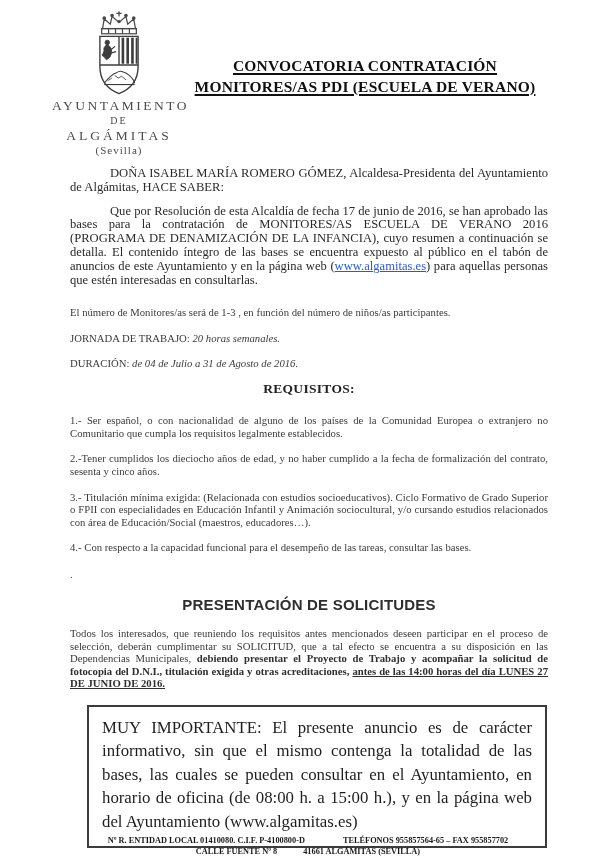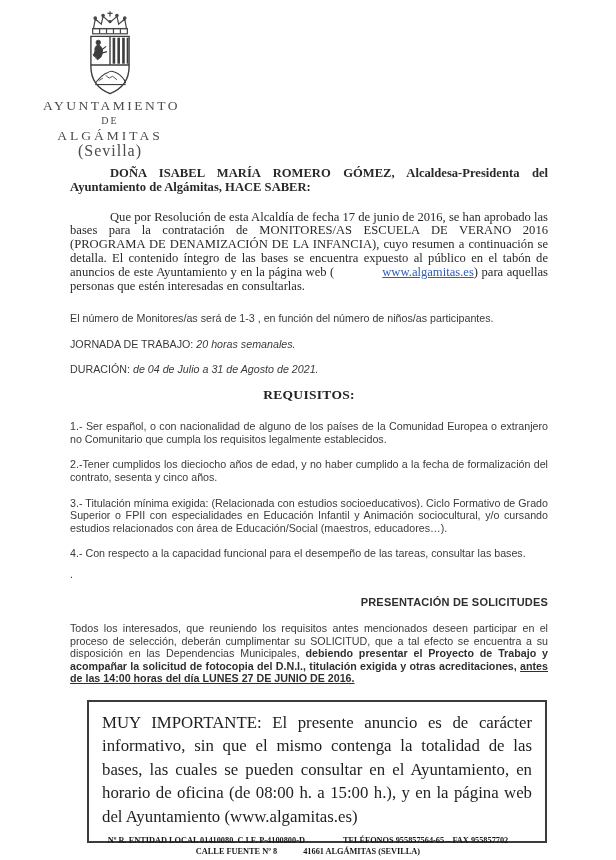--- a/index.html
+++ b/index.html
@@ -8,33 +8,33 @@
     position:relative;
     width:616px; height:860px;
     background:#ffffff;
     margin:0 auto;
     overflow:hidden;
     font-family:"Liberation Serif", serif;
     color:#262626;
   }
   
   .logo-block {
-    position:absolute; left:43px; top:6px; width:134px;
+    position:absolute; left:52px; top:6px; width:134px;
     text-align:center;
   }
   .crest { display:block; margin:0 auto; }
   .org-name {
     font-family:"Liberation Serif", serif;
     color:#4b4b4b;
     line-height:15px;
   }
   .org-l1 { font-size:13.5px; letter-spacing:2.5px; }
   .org-l2 { font-size:10px; letter-spacing:2px; }
   .org-l3 { font-size:13.5px; letter-spacing:3px; }
-  .org-l4 { font-size:16px; letter-spacing:1px; }
+  .org-l4 { font-size:11px; letter-spacing:1px; }
   .title-block {
     position:absolute; left:178px; top:55px; width:374px;
     text-align:center;
     font-family:"Liberation Serif", serif;
     font-weight:bold;
     font-size:15.5px;
     line-height:21px;
     color:#101010;
     letter-spacing:.2px;
   }
@@ -47,44 +47,44 @@
   .content {
     position:absolute; left:70px; top:167px; width:478px;
   }
   .serif-p {
     font-family:"Liberation Serif", serif;
     font-size:12.6px; line-height:13.8px;
     text-align:justify;
     color:#292929;
   }
   .indent { text-indent:40px; }
-  .mb14 { margin-bottom:16px;font-weight:bold; }
+  .mb14 { margin-bottom:10px; }
   .mb18 { margin-bottom:19px; }
   .sans-p {
-    font-family:Liberation Sans, sans-serif;
+    font-family:Liberation Serif, serif;
     font-size:10.7px; line-height:12.6px;
     color:#3a3a3a;
     text-align:justify;
   }
   .mb12 { margin-bottom:12px; }
   .mb13 { margin-bottom:13px; }
   .nojust { text-align:left; }
-  .link { color:#2e5cb8; text-decoration:underline; cursor:pointer;margin-left:48px; }
+  .link { color:#2e5cb8; text-decoration:underline; cursor:pointer; }
   .italic { font-style:italic; }
   .req-head {
     font-family:"Liberation Serif", serif;
     font-size:13.5px; font-weight:700;
     text-align:center; color:#222;
     margin:4px 0 17px;
     letter-spacing:.3px;
   }
   .pres-head {
     font-family:"Liberation Sans", sans-serif;
-    font-size:11px; font-weight:bold;
-    text-align:right; color:#2e2e2e;
+    font-size:15px; font-weight:bold;
+    text-align:center; color:#2e2e2e;
     margin:17px 0 14px;
     letter-spacing:.2px;
   }
   .dot-line { line-height:9px; margin-bottom:3px; }
   .bold { font-weight:bold; color:#2f2f2f;margin-top:37px; }
   .bold-u {
     font-weight:bold; color:#2f2f2f;
     text-decoration:underline;
     text-decoration-thickness:1.3px;
   }
@@ -161,39 +161,43 @@
         <path d="M45,80 l4,3 l4,-2 l5,4" stroke-width="1"></path>
         <path d="M37,86 l5,-3" stroke-width="0.9"></path>
       </g>
     </svg>
     <div class="org-name org-l1">AYUNTAMIENTO</div>
     <div class="org-name org-l2">DE</div>
     <div class="org-name org-l3">ALGÁMITAS</div>
     <div class="org-name org-l4">(Sevilla)</div>
   </div>
 
+  <div class="title-block">
+    <span>CONVOCATORIA CONTRATACIÓN</span><br>
+    <span>MONITORES/AS PDI (ESCUELA DE VERANO)</span>
+  </div>
 
   <div class="content">
 
     <p class="serif-p indent mb14">DOÑA ISABEL MARÍA ROMERO GÓMEZ, Alcaldesa-Presidenta del Ayuntamiento de Algámitas, HACE SABER:</p>
 
     <p class="serif-p indent mb18"><span>Que por Resolución de esta Alcaldía de fecha 17 de junio de 2016, se han aprobado las bases para la contratación de MONITORES/AS ESCUELA DE VERANO 2016 (PROGRAMA DE DENAMIZACIÓN DE LA INFANCIA), cuyo resumen a continuación se detalla. El contenido íntegro de las bases se encuentra expuesto al público en el tabón de anuncios de este Ayuntamiento y en la página web (</span><span class="link">www.algamitas.es</span><span>) para aquellas personas que estén interesadas en consultarlas.</span></p>
 
     <p class="sans-p nojust mb13">El número de Monitores/as será de 1-3 , en función del número de niños/as participantes.</p>
 
     <p class="sans-p nojust mb12"><span>JORNADA DE TRABAJO: </span><span class="italic">20 horas semanales.</span></p>
 
-    <p class="sans-p nojust mb12"><span>DURACIÓN: </span><span class="italic">de 04 de Julio a 31 de Agosto de 2021.</span></p>
+    <p class="sans-p nojust mb12"><span>DURACIÓN: </span><span class="italic">de 04 de Julio a 31 de Agosto de 2016.</span></p>
 
     <h2 class="req-head">REQUISITOS:</h2>
 
     <p class="sans-p mb13">1.- Ser español, o con nacionalidad de alguno de los países de la Comunidad Europea o extranjero no Comunitario que cumpla los requisitos legalmente establecidos.</p>
     <p class="sans-p mb13">2.-Tener cumplidos los dieciocho años de edad, y no haber cumplido a la fecha de formalización del contrato, sesenta y cinco años.</p>
     <p class="sans-p mb13">3.- Titulación mínima exigida: (Relacionada con estudios socioeducativos). Ciclo Formativo de Grado Superior o FPII  con especialidades en Educación Infantil y Animación sociocultural,  y/o cursando estudios relacionados con área de Educación/Social (maestros, educadores…).</p>
-    <p class="sans-p nojust" style="margin-bottom:10px">4.- Con respecto a la capacidad funcional para el desempeño de las tareas, consultar las bases.</p>
+    <p class="sans-p nojust" style="margin-bottom:16px">4.- Con respecto a la capacidad funcional para el desempeño de las tareas, consultar las bases.</p>
     <p class="sans-p nojust dot-line">.</p>
 
     <h2 class="pres-head">PRESENTACIÓN DE SOLICITUDES</h2>
 
     <p class="sans-p"><span>Todos los interesados, que reuniendo los requisitos antes mencionados deseen participar en el proceso de selección, deberán cumplimentar su SOLICITUD, que a tal efecto se encuentra a su disposición en las Dependencias Municipales, </span><span class="bold">debiendo presentar el Proyecto de Trabajo y acompañar la solicitud de fotocopia  del D.N.I., titulación exigida y otras acreditaciones, </span><span class="bold-u">antes de las 14:00 horas del día LUNES 27 DE JUNIO DE  2016.</span></p>
 
     <div class="important-box">MUY IMPORTANTE: El presente anuncio es de carácter informativo, sin que el mismo contenga la totalidad de las bases, las cuales se pueden consultar en el Ayuntamiento, en horario de oficina (de 08:00 h. a 15:00 h.), y en la página web del Ayuntamiento (www.algamitas.es)</div>
 
   </div>
 

